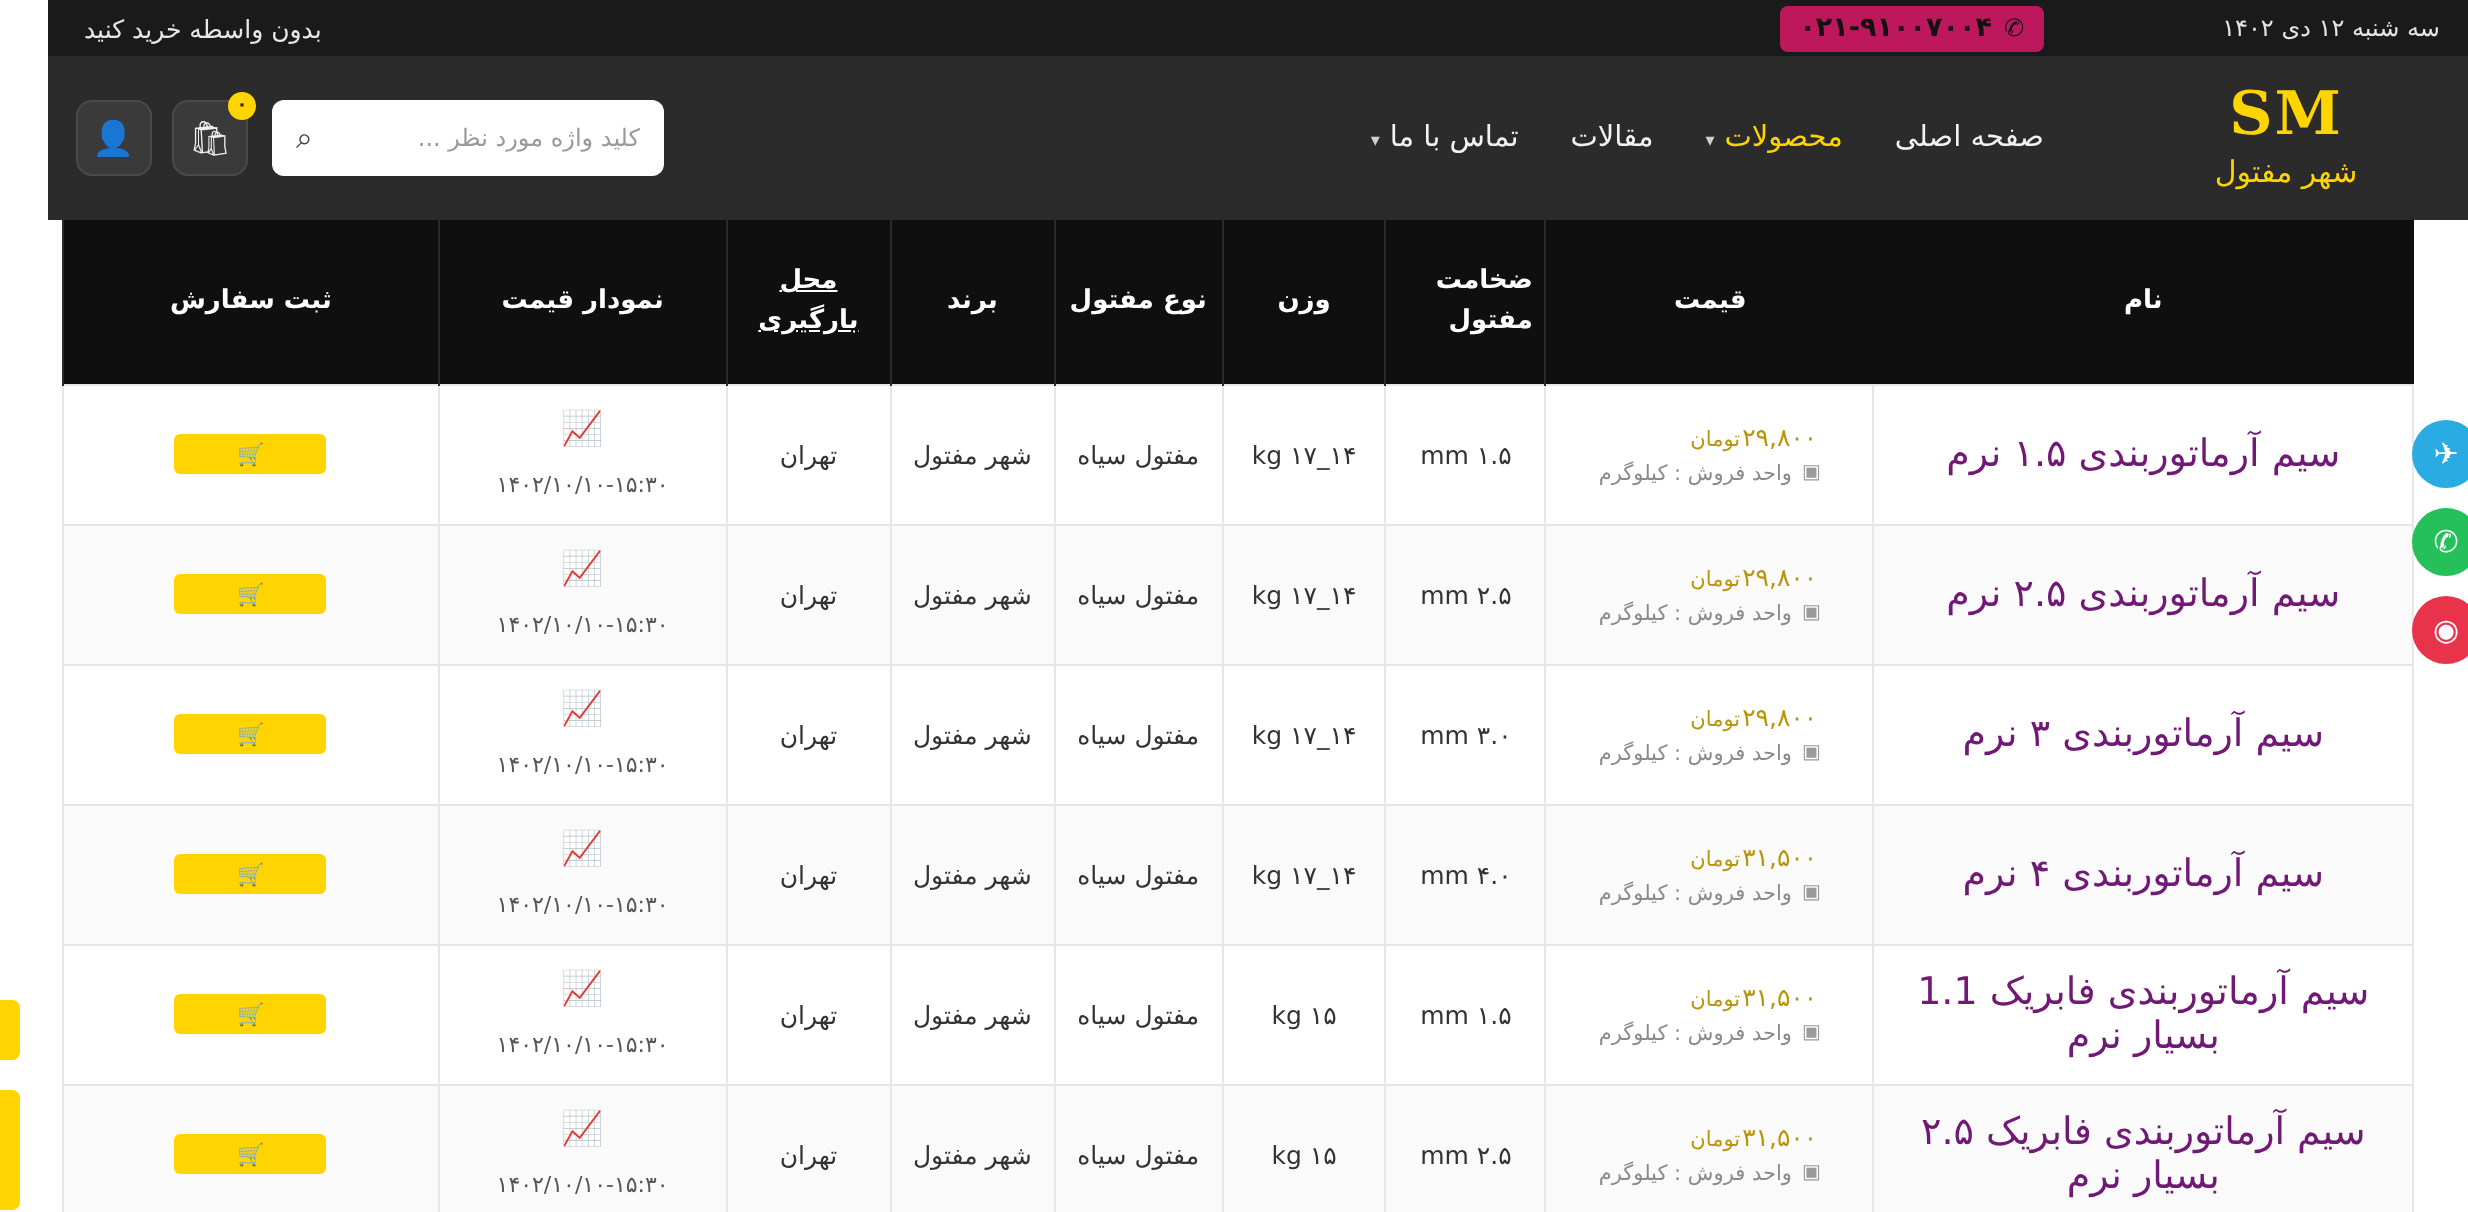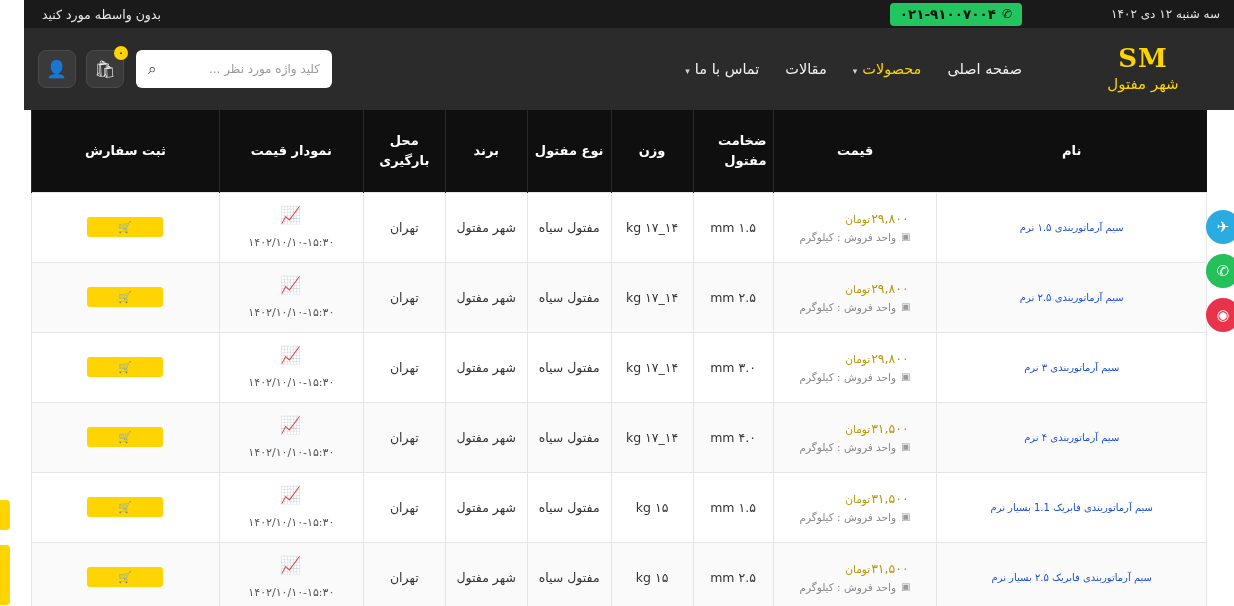--- a/index.html
+++ b/index.html
@@ -23,21 +23,21 @@
     font-size: 12px;
     width: 1210px;
   }
   .topbar .date { color: #e5e5e5; font-size: 12px; }
   .topbar .spacer { flex: 1; }
   .topbar .slogan { color: #e8e8e8; font-size: 12.5px; margin-left: 4px; }
   .phone-pill {
     position: absolute;
     top: 3px;
     right: 212px;
-    background: #22c55e;
+    background: #be185d;
     color: #111;
     border-radius: 4px;
     padding: 3px 10px 4px 10px;
     font-size: 13.5px;
     font-weight: bold;
     display: flex;
     align-items: center;
     gap: 6px;
     direction: ltr;
   }
@@ -58,21 +58,21 @@
     margin-right: 16px;
     margin-left: 6px;
     display: flex;
     flex-direction: column;
     align-items: center;
     justify-content: center;
     color: #ffd400;
     user-select: none;
   }
   .logo .mark {
-    font-size: 26px;
+    font-size: 30px;
     font-weight: bold;
     letter-spacing: 1px;
     line-height: 1;
     font-family: "DejaVu Serif", serif;
   }
   .logo .mark-sub { font-size: 15px; margin-top: 4px; color: #ffd400; }
 
   .nav {
     display: flex;
     align-items: center;
@@ -158,25 +158,25 @@
   }
   tbody tr:nth-child(even) { background: #fafafa; }
   tbody tr:nth-child(odd) { background: #ffffff; }
 
   .col-name { width: 270px; }
   .col-price { width: 164px; }
   .col-thick { width: 80px; text-align: right; }
   .col-weight { width: 82px; }
   .col-type { width: 84px; }
   .col-brand { width: 82px; }
-  .col-place { width: 82px; }
+  .col-place { width: 82px; text-decoration: underline; }
   .col-chart { width: 144px; }
   .col-order { width: 188px; }
 
-  td.name { font-size: 10px; color: #1d4ed8; }
+  td.name { font-size: 19px; color: #701a75; }
 
   .price-cell { line-height: 1.55; }
   .price-main {
     color: #b8960a;
     font-size: 12.5px;
     direction: rtl;
   }
   .price-main .unit { font-size: 10.5px; margin-right: 1px; margin-left: 44px; }
   .price-sub {
     color: #8a8a8a;
@@ -240,21 +240,21 @@
 </style>
 </head>
 <body>
 
 <div class="page">
   <div class="content">
 
     <div class="topbar">
       <span class="date">سه شنبه ۱۲ دی ۱۴۰۲</span>
       <span class="spacer"></span>
-      <span class="slogan">بدون واسطه مورد کنید</span>
+      <span class="slogan">بدون واسطه خرید کنید</span>
       <div class="phone-pill">
         <span class="num">۰۲۱-۹۱۰۰۷۰۰۴</span>
         <span class="phone-icon">✆</span>
       </div>
     </div>
 
     <div class="header">
       <div class="logo">
         <span class="mark">SM</span>
         <span class="mark-sub">شهر مفتول</span>

